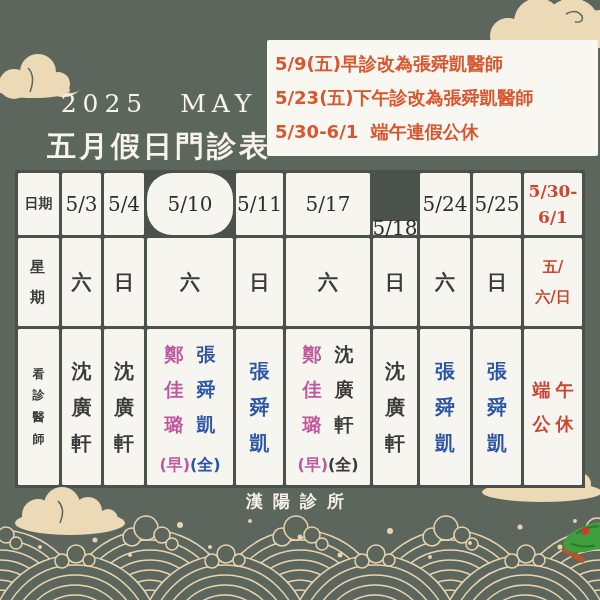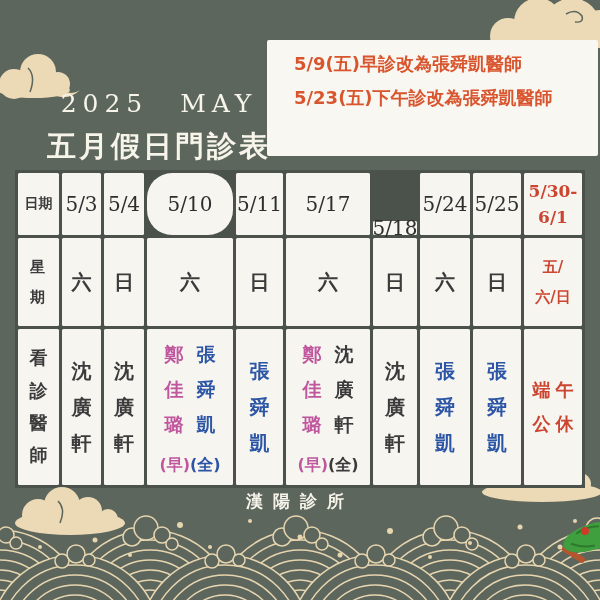--- a/index.html
+++ b/index.html
@@ -13,34 +13,34 @@
   .page{position:relative;width:600px;height:600px;overflow:hidden;
         background:var(--bg);font-family:"DejaVu Sans",sans-serif;}
   .deco{position:absolute;}
 
   .brand{position:absolute;left:34px;top:52px;width:250px;text-align:center;
          z-index:2;color:var(--title);}
   .year{font-family:"DejaVu Serif",serif;font-size:25px;letter-spacing:6px;word-spacing:18px;margin-top:37px;}
   .ttl{font-size:29px;font-weight:bold;letter-spacing:3px;margin-top:9px;}
 
   .notice{position:absolute;left:267px;top:40px;width:331px;height:116px;
-          background:var(--nbg);z-index:3;padding:7px 27px;border-radius:2px;}
+          background:var(--nbg);z-index:3;padding:7px 8px;border-radius:2px;}
   .nline{color:var(--ntext);font-weight:bold;font-size:18px;line-height:34px;
          white-space:pre-wrap;}
 
   .grid{position:absolute;left:15px;top:170px;width:570px;height:318px;z-index:2;
         display:grid;background:var(--grid);gap:3px;padding:3px;
         grid-template-columns:41px 39px 40px 86px 47px 84px 44px 50px 48px 58px;
         grid-template-rows:62px 88px 156px;}
   .cell{background:var(--cell);display:flex;align-items:center;justify-content:center;
         border-radius:1.5px;}
   .rowlabel{font-weight:bold;color:var(--dark);}
   .lbl-date{font-size:14px;}
   .lbl-2ch{font-size:15px;width:1.15em;word-break:break-all;line-height:2;}
-  .lbl-4ch{font-size:18px;width:1.15em;word-break:break-all;line-height:1.8;text-align:center;}
+  .lbl-4ch{font-size:12px;width:1.15em;word-break:break-all;line-height:1.8;text-align:center;}
 
   .dnum{font-family:"DejaVu Serif",serif;font-size:20px;color:#2e2e2e;}
   .rline{font-family:"DejaVu Serif",serif;font-size:17px;color:var(--red);
          font-weight:bold;line-height:1.55;}
   .wchar{font-size:20px;color:var(--dark);font-weight:bold;}
   .wline{font-size:15px;color:var(--red);font-weight:bold;line-height:2;}
   .cell.hl{flex-direction:column;}
 
   .doccell{flex-direction:column;}
   .doccell.dual{justify-content:space-between;padding:13px 0 9px;}
@@ -88,20 +88,21 @@
   </svg>
 
   <div class="brand">
     <div class="year">2025 MAY</div>
     <div class="ttl">五月假日門診表</div>
   </div>
 
   <div class="notice">
     <div class="nline">5/9(五)早診改為張舜凱醫師</div>
     <div class="nline">5/23(五)下午診改為張舜凱醫師</div>
+    <div class="nline">5/30-6/1  端午連假公休</div>
   </div>
 
   <div class="grid" id="grid">
     <div class="cell" style="grid-column:1;grid-row:1">
       <div class="rowlabel lbl-date">日期</div>
     </div>
     <div class="cell" style="grid-column:1;grid-row:2">
       <div class="rowlabel lbl-2ch">星期</div>
     </div>
     <div class="cell" style="grid-column:1;grid-row:3">

